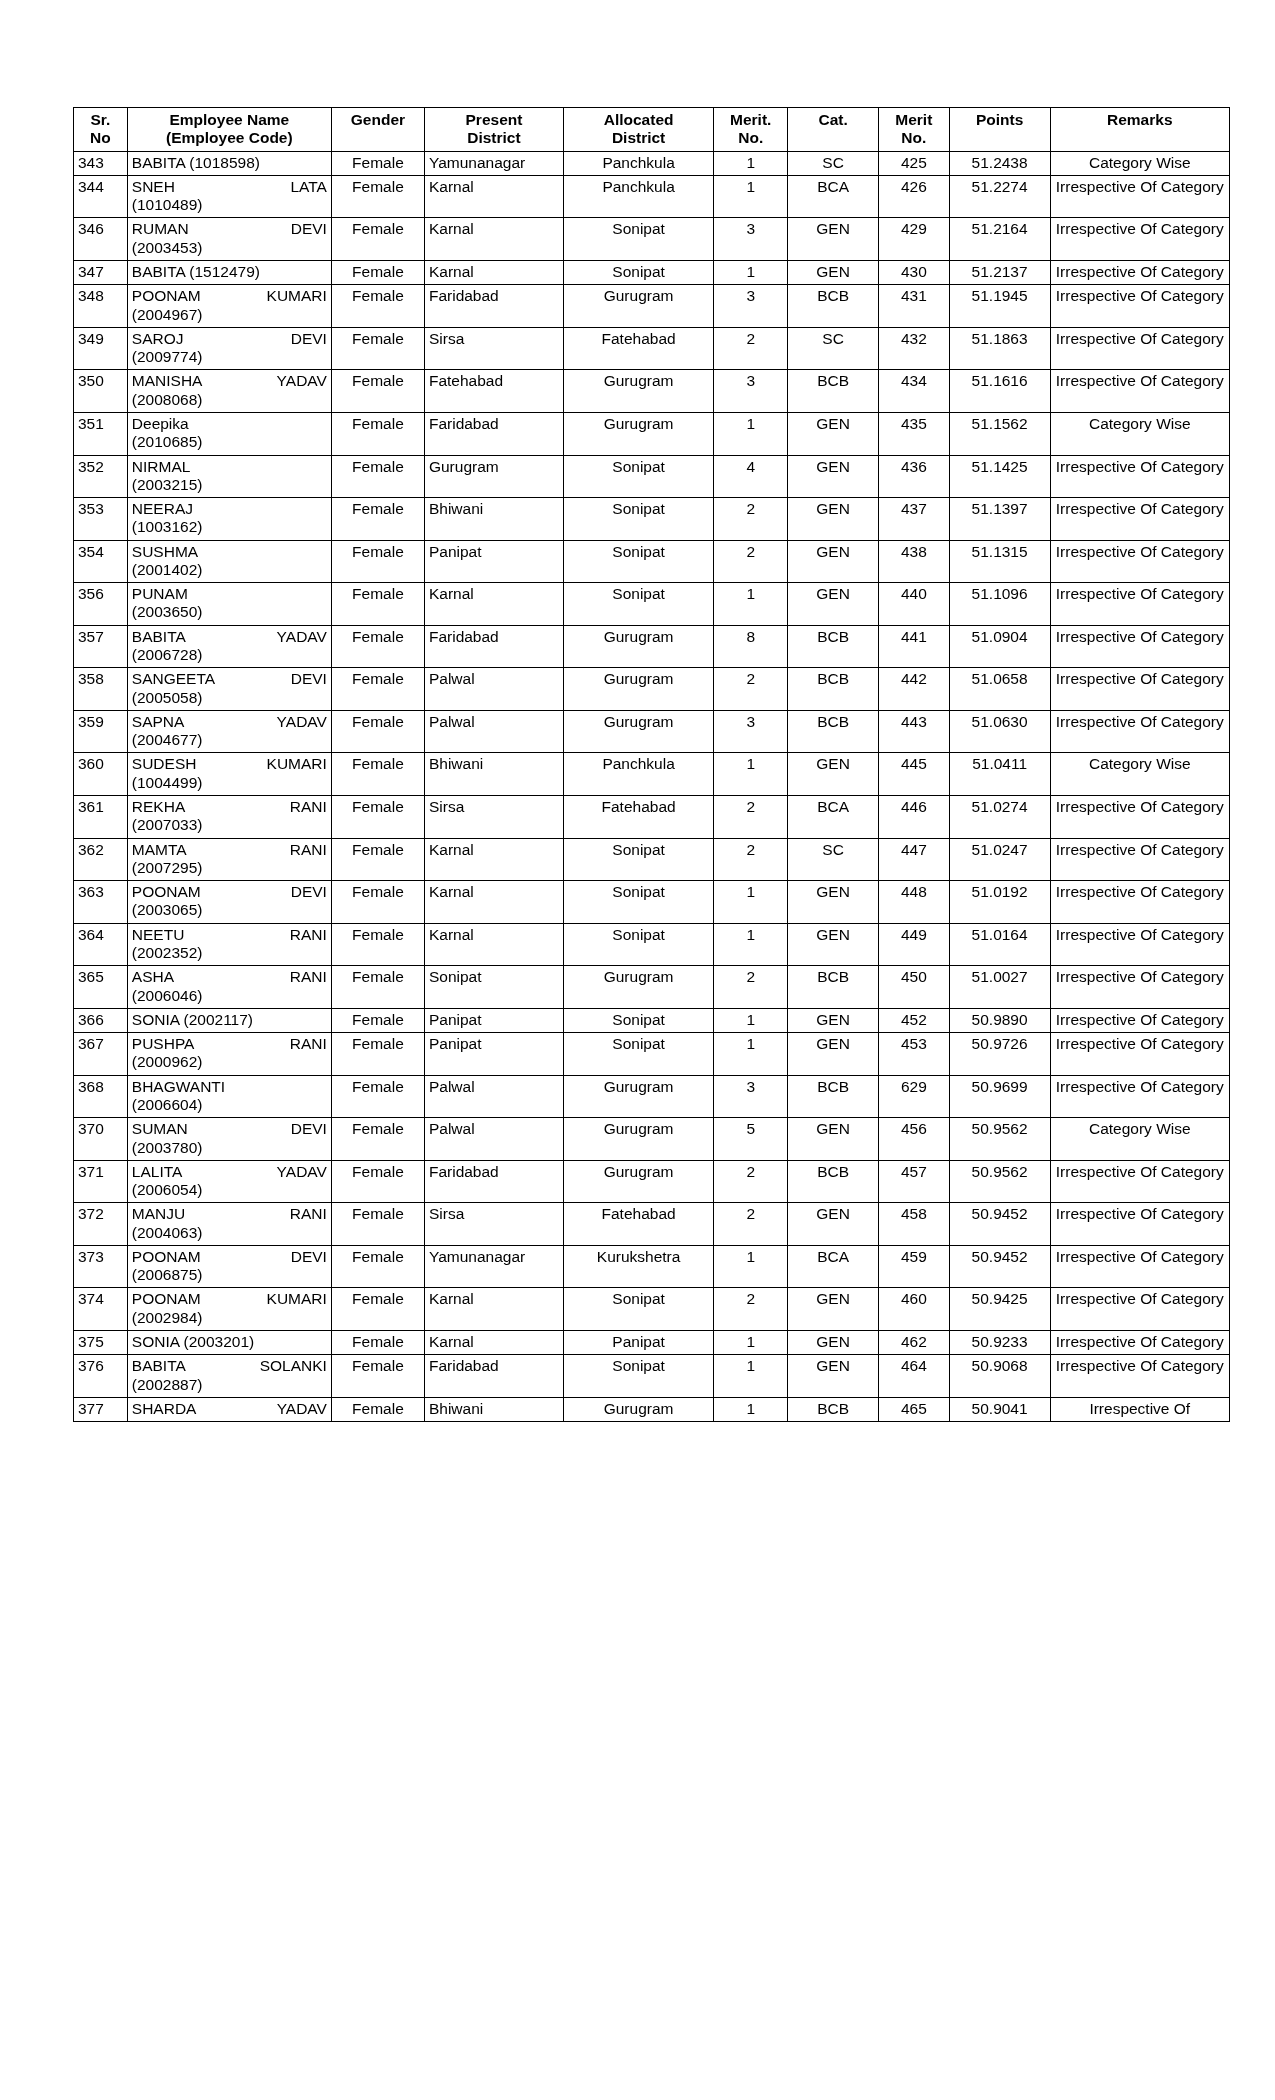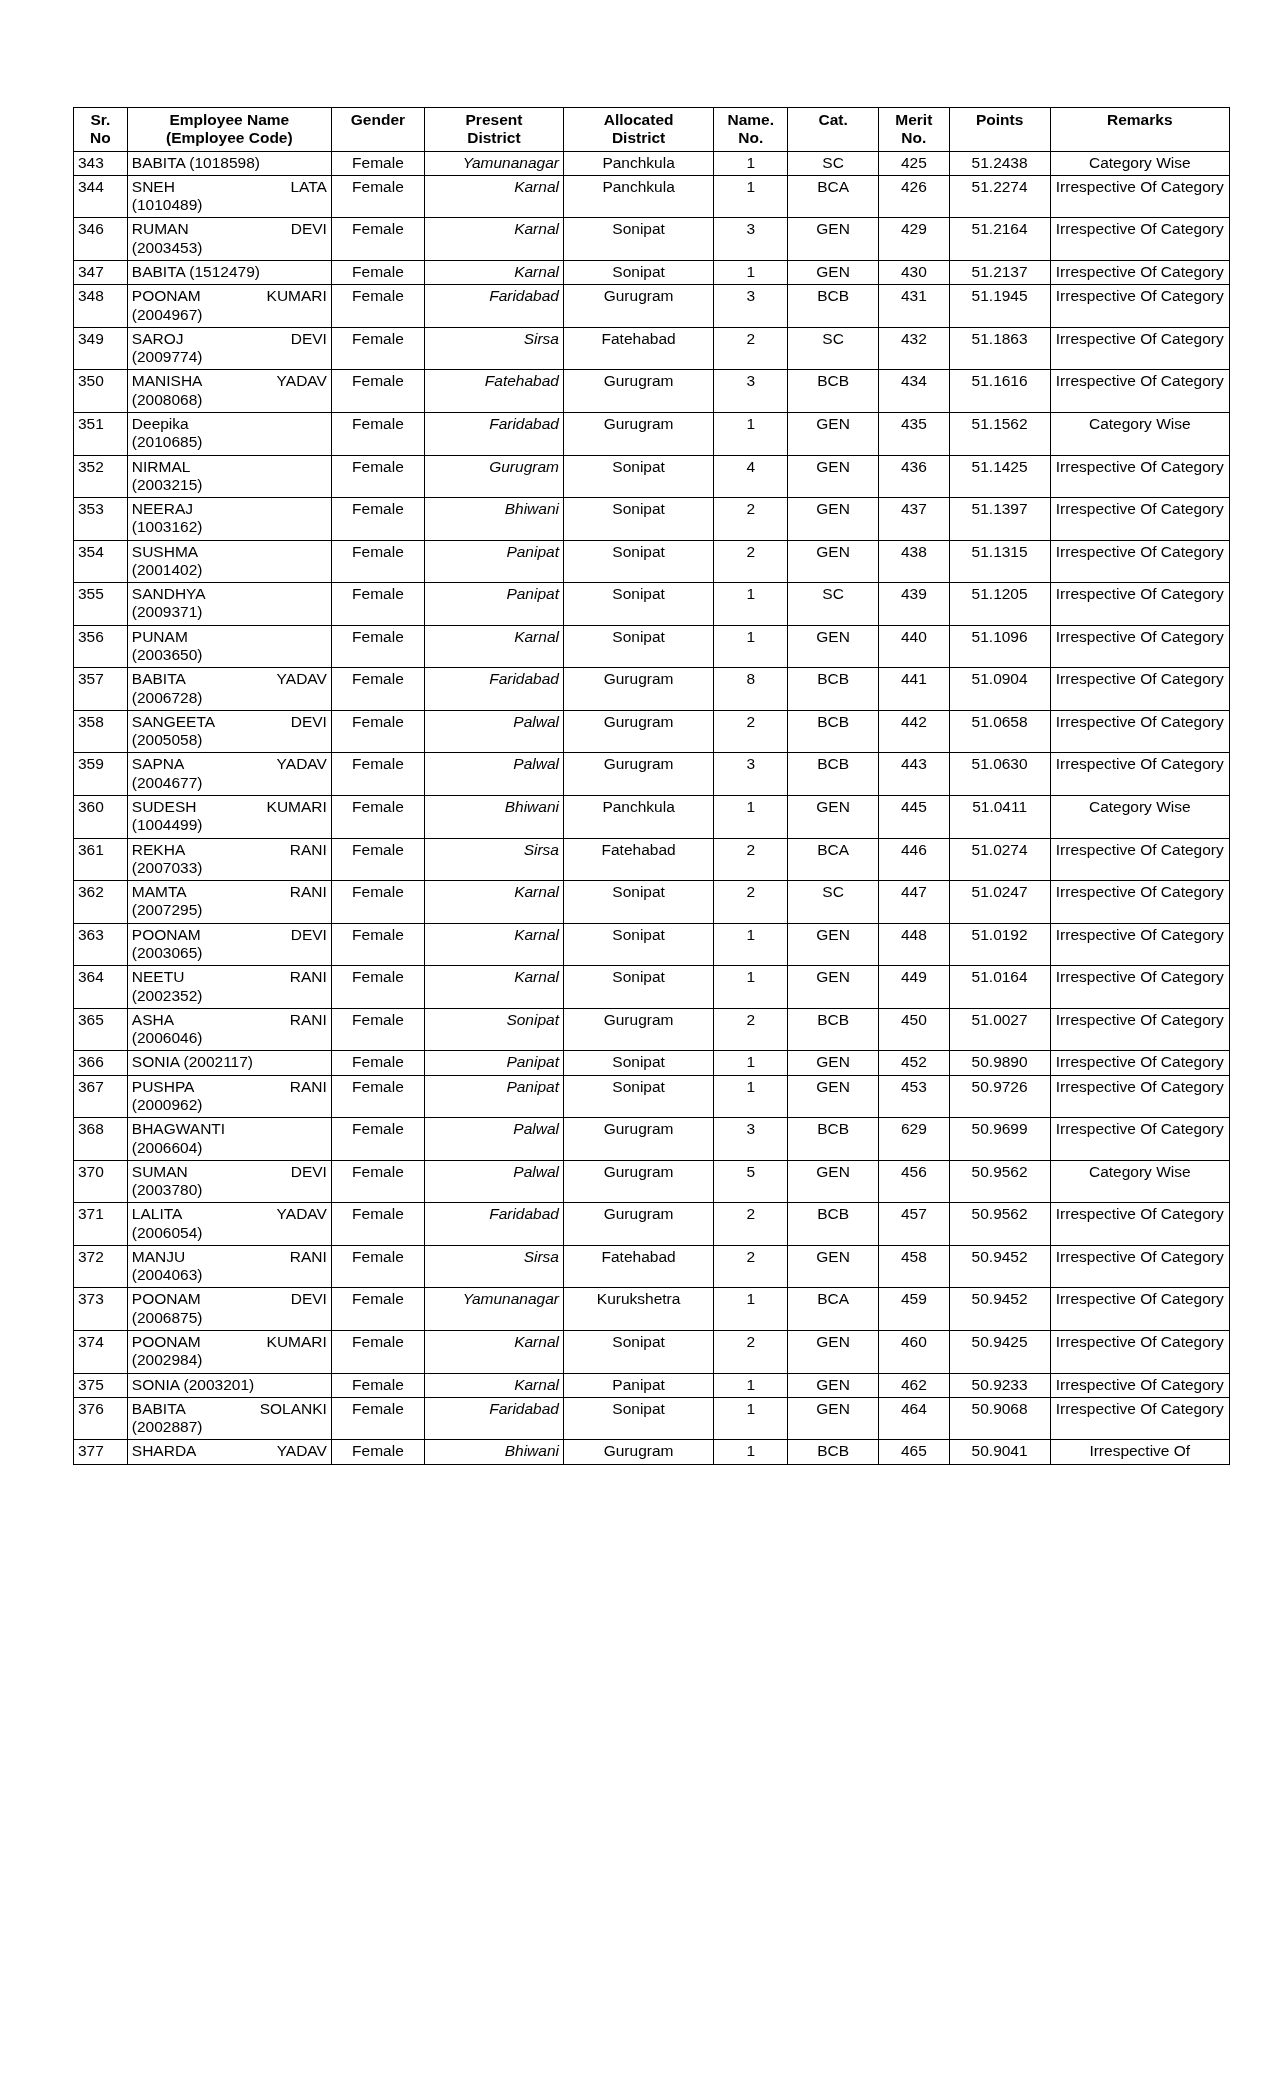--- a/index.html
+++ b/index.html
@@ -51,21 +51,21 @@
   col.c-alloc   { width: 134px; }
   col.c-pref    { width: 66px; }
   col.c-cat     { width: 81px; }
   col.c-merit   { width: 63px; }
   col.c-points  { width: 90px; }
   col.c-remarks { width: 160px; }
 
   td.sr       { text-align: left; }
   td.name     { text-align: justify; text-align-last: justify; hyphens: none; margin-top: 28px; }
   td.gender   { text-align: center; }
-  td.present  { text-align: right; font-style: italic; }
+  td.present  { text-align: left; }
   td.alloc    { text-align: center; margin-left: 36px; }
   td.pref     { text-align: center; }
   td.cat      { text-align: center; }
   td.merit    { text-align: center; }
   td.points   { text-align: center; }
   td.remarks  { text-align: center; }
 
   td.name .code { text-align: left; text-align-last: left; display: block; }
   .nm-line { display: block; }
 </style>
@@ -101,21 +101,21 @@
           </th>
         <th>
             <span class="nm-line">Present</span>
             <span class="nm-line">District</span>
           </th>
         <th>
             <span class="nm-line">Allocated</span>
             <span class="nm-line">District</span>
           </th>
         <th>
-            <span class="nm-line">Name.</span>
+            <span class="nm-line">Merit.</span>
             <span class="nm-line">No.</span>
           </th>
         <th>
             <span class="nm-line">Cat.</span>
           </th>
         <th>
             <span class="nm-line">Merit</span>
             <span class="nm-line">No.</span>
           </th>
         <th>
@@ -281,35 +281,20 @@
             <span class="nm-line">SUSHMA</span>
             <span class="code">(2001402)</span>
           </td>
           <td class="gender">Female</td>
           <td class="present">Panipat</td>
           <td class="alloc">Sonipat</td>
           <td class="pref">2</td>
           <td class="cat">GEN</td>
           <td class="merit">438</td>
           <td class="points">51.1315</td>
-          <td class="remarks">Irrespective Of Category</td>
-        </tr>
-        <tr>
-          <td class="sr">355</td>
-          <td class="name">
-            <span class="nm-line">SANDHYA</span>
-            <span class="code">(2009371)</span>
-          </td>
-          <td class="gender">Female</td>
-          <td class="present">Panipat</td>
-          <td class="alloc">Sonipat</td>
-          <td class="pref">1</td>
-          <td class="cat">SC</td>
-          <td class="merit">439</td>
-          <td class="points">51.1205</td>
           <td class="remarks">Irrespective Of Category</td>
         </tr>
         <tr>
           <td class="sr">356</td>
           <td class="name">
             <span class="nm-line">PUNAM</span>
             <span class="code">(2003650)</span>
           </td>
           <td class="gender">Female</td>
           <td class="present">Karnal</td>

